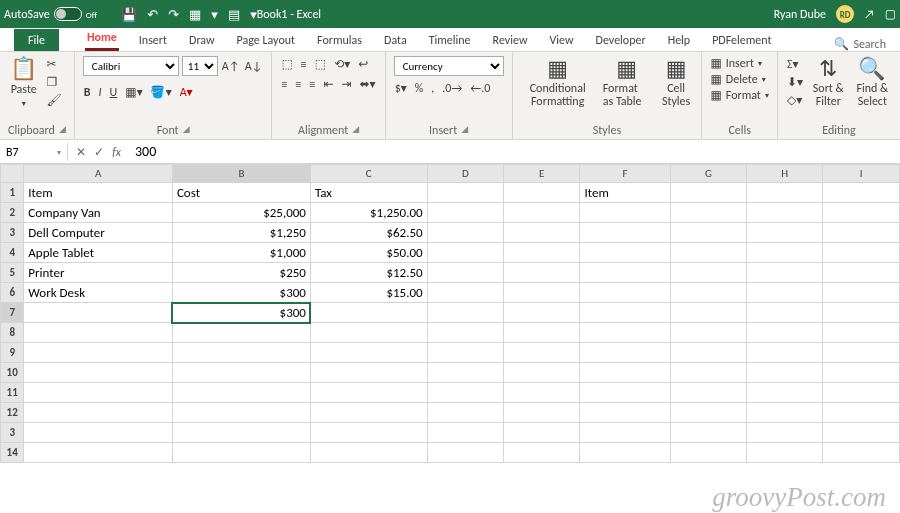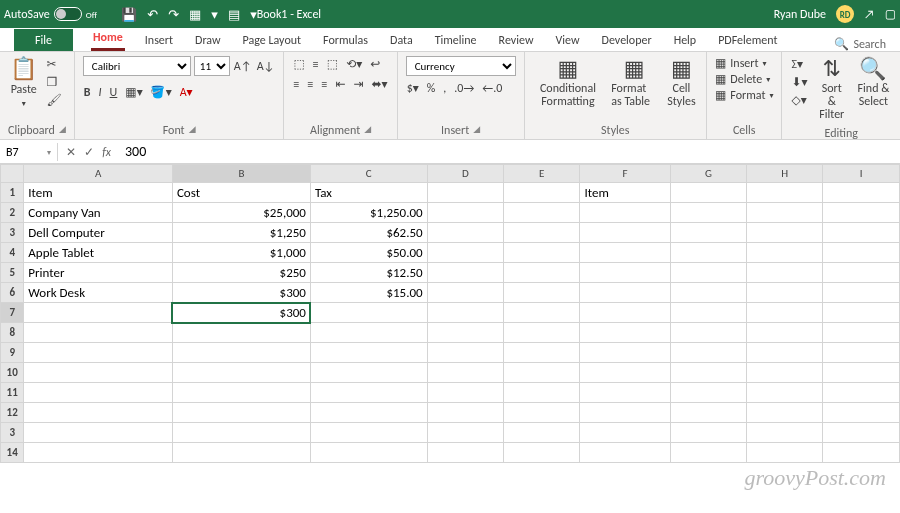--- a/index.html
+++ b/index.html
@@ -10,54 +10,54 @@
 .toggle{width:28px;height:14px;border:1px solid #fff;border-radius:7px;display:flex;align-items:center;padding:1px;background:#185c37}
 .toggle-knob{width:10px;height:10px;background:#ccc;border-radius:50%}
 .qat{display:flex;gap:10px;margin-left:8px}
 .qat span{color:#fff;cursor:pointer;font-size:13px}
 .title-center{flex:1;text-align:left;font-size:12px}
 .title-right{display:flex;align-items:center;gap:10px;font-size:11px}
 .avatar{width:18px;height:18px;border-radius:50%;background:#ffd966;color:#217346;display:flex;align-items:center;justify-content:center;font-size:9px;font-weight:bold}
 .tabs{height:24px;background:#fff;border-bottom:1px solid #d4d4d4;display:flex;align-items:flex-end;padding-left:14px;gap:18px}
 .tab{font-size:12px;color:#444;padding:4px 2px;cursor:pointer}
 .tab.active{color:#ef4444;border-bottom:3px solid #7f1d1d;font-weight:700}
-.tab.file{background:#217346;color:#fff;padding:4px 21px;margin-right:0}
+.tab.file{background:#217346;color:#fff;padding:4px 14px;margin-right:8px}
 .search-tab{margin-left:auto;margin-right:14px;color:#666;display:flex;gap:4px;align-items:center}
 .ribbon{height:88px;background:#f3f2f1;border-bottom:1px solid #d4d4d4;display:flex}
 .group{border-right:1px solid #d4d4d4;padding:4px 8px 2px;display:flex;flex-direction:column;justify-content:space-between}
 .group-label{font-size:10px;color:#666;text-align:center;padding-top:2px;display:flex;justify-content:center;gap:4px}
 .group-content{display:flex;align-items:flex-start;gap:6px;flex:1}
 .big-btn{display:flex;flex-direction:column;align-items:center;gap:2px;padding:2px;cursor:pointer;font-size:10px;color:#444}
 .big-btn .icn{font-size:22px;line-height:1}
 .font-row{display:flex;gap:3px;align-items:center;margin-bottom:4px}
 .font-select{border:1px solid #ababab;background:#fff;height:20px;font-size:11px;padding:1px 14px 1px 4px}
 .size-select{border:1px solid #ababab;background:#fff;height:20px;width:36px;font-size:11px;padding:1px}
 .btn-row{display:flex;gap:6px;align-items:center}
 .sm-btn{cursor:pointer;color:#444;font-size:12px;padding:1px}
 .cells-col{display:flex;flex-direction:column;gap:2px;font-size:11px;color:#444}
 .cells-col div{display:flex;gap:4px;align-items:center;cursor:pointer}
 .launcher{font-size:9px;color:#888;cursor:pointer}
 .namebox-row{height:24px;background:#fff;border-bottom:1px solid #d4d4d4;display:flex;align-items:center}
-.namebox{width:58px;border-right:1px solid #d4d4d4;padding:2px 6px;font-size:11px;display:flex;justify-content:space-between;align-items:center}
+.namebox{width:68px;border-right:1px solid #d4d4d4;padding:2px 6px;font-size:11px;display:flex;justify-content:space-between;align-items:center}
 .fx-area{display:flex;align-items:center;gap:8px;padding:0 8px;font-size:11px;color:#666}
 .sheet{position:relative;height:calc(100% - 164px);overflow:hidden}
 table{border-collapse:collapse;width:100%}
 .colhead th{background:#e6e6e6;border:1px solid #d4d4d4;font-weight:normal;color:#444;font-size:11px;height:18px;text-align:center}
 .colhead th.sel{background:#d2d2d2}
 .rowhead{background:#e6e6e6;border:1px solid #d4d4d4;text-align:center;color:#444;font-size:11px;width:22px}
 .rowhead.sel{background:#d2d2d2}
 .corner{background:#e6e6e6;border:1px solid #d4d4d4;width:22px}
 td.cell{border:1px solid #d4d4d4;height:20px;padding:1px 4px;font-size:13px;font-family:Calibri;color:#000}
 td.cell.bold{font-weight:normal}
 td.cell.right{text-align:right}
 td.cell.active{outline:2px solid #217346;outline-offset:-1px}
 .col-A{width:140px}.col-B{width:130px}.col-C{width:110px}
 .col-D,.col-E,.col-G,.col-H,.col-I{width:72px}
 .col-F{width:85px}
-.watermark{position:absolute;bottom:22px;right:14px;font-family:Georgia,serif;font-style:italic;font-size:22px;color:#bbb}
+.watermark{position:absolute;bottom:0;right:14px;font-family:Georgia,serif;font-style:italic;font-size:27px;color:#bbb}
 </style>
 </head>
 <body>
 
 <div class="titlebar">
   <div class="left">
     <div class="autosave">
       <span>AutoSave</span>
       <span class="toggle">
           <span class="toggle-knob"></span>
@@ -116,21 +116,21 @@
     </div>
     <div class="group-label">
         <span>Clipboard</span>
         <span class="launcher">◢</span>
       </div>
   </div>
 
   <div class="group">
     <div class="group-content" style="flex-direction:column;gap:4px">
       <div class="font-row">
-        <select class="font-select" style="width:108px"><option>Calibri</option></select>
+        <select class="font-select" style="width:96px"><option>Calibri</option></select>
         <select class="size-select"><option>11</option></select>
         <span class="sm-btn">A↑</span>
         <span class="sm-btn">A↓</span>
       </div>
       <div class="btn-row">
         <span class="sm-btn" style="font-weight:bold">B</span>
         <span class="sm-btn" style="font-style:italic">I</span>
         <span class="sm-btn" style="text-decoration:underline">U</span>
         <span class="sm-btn">▦▾</span>
         <span class="sm-btn">🪣▾</span>

